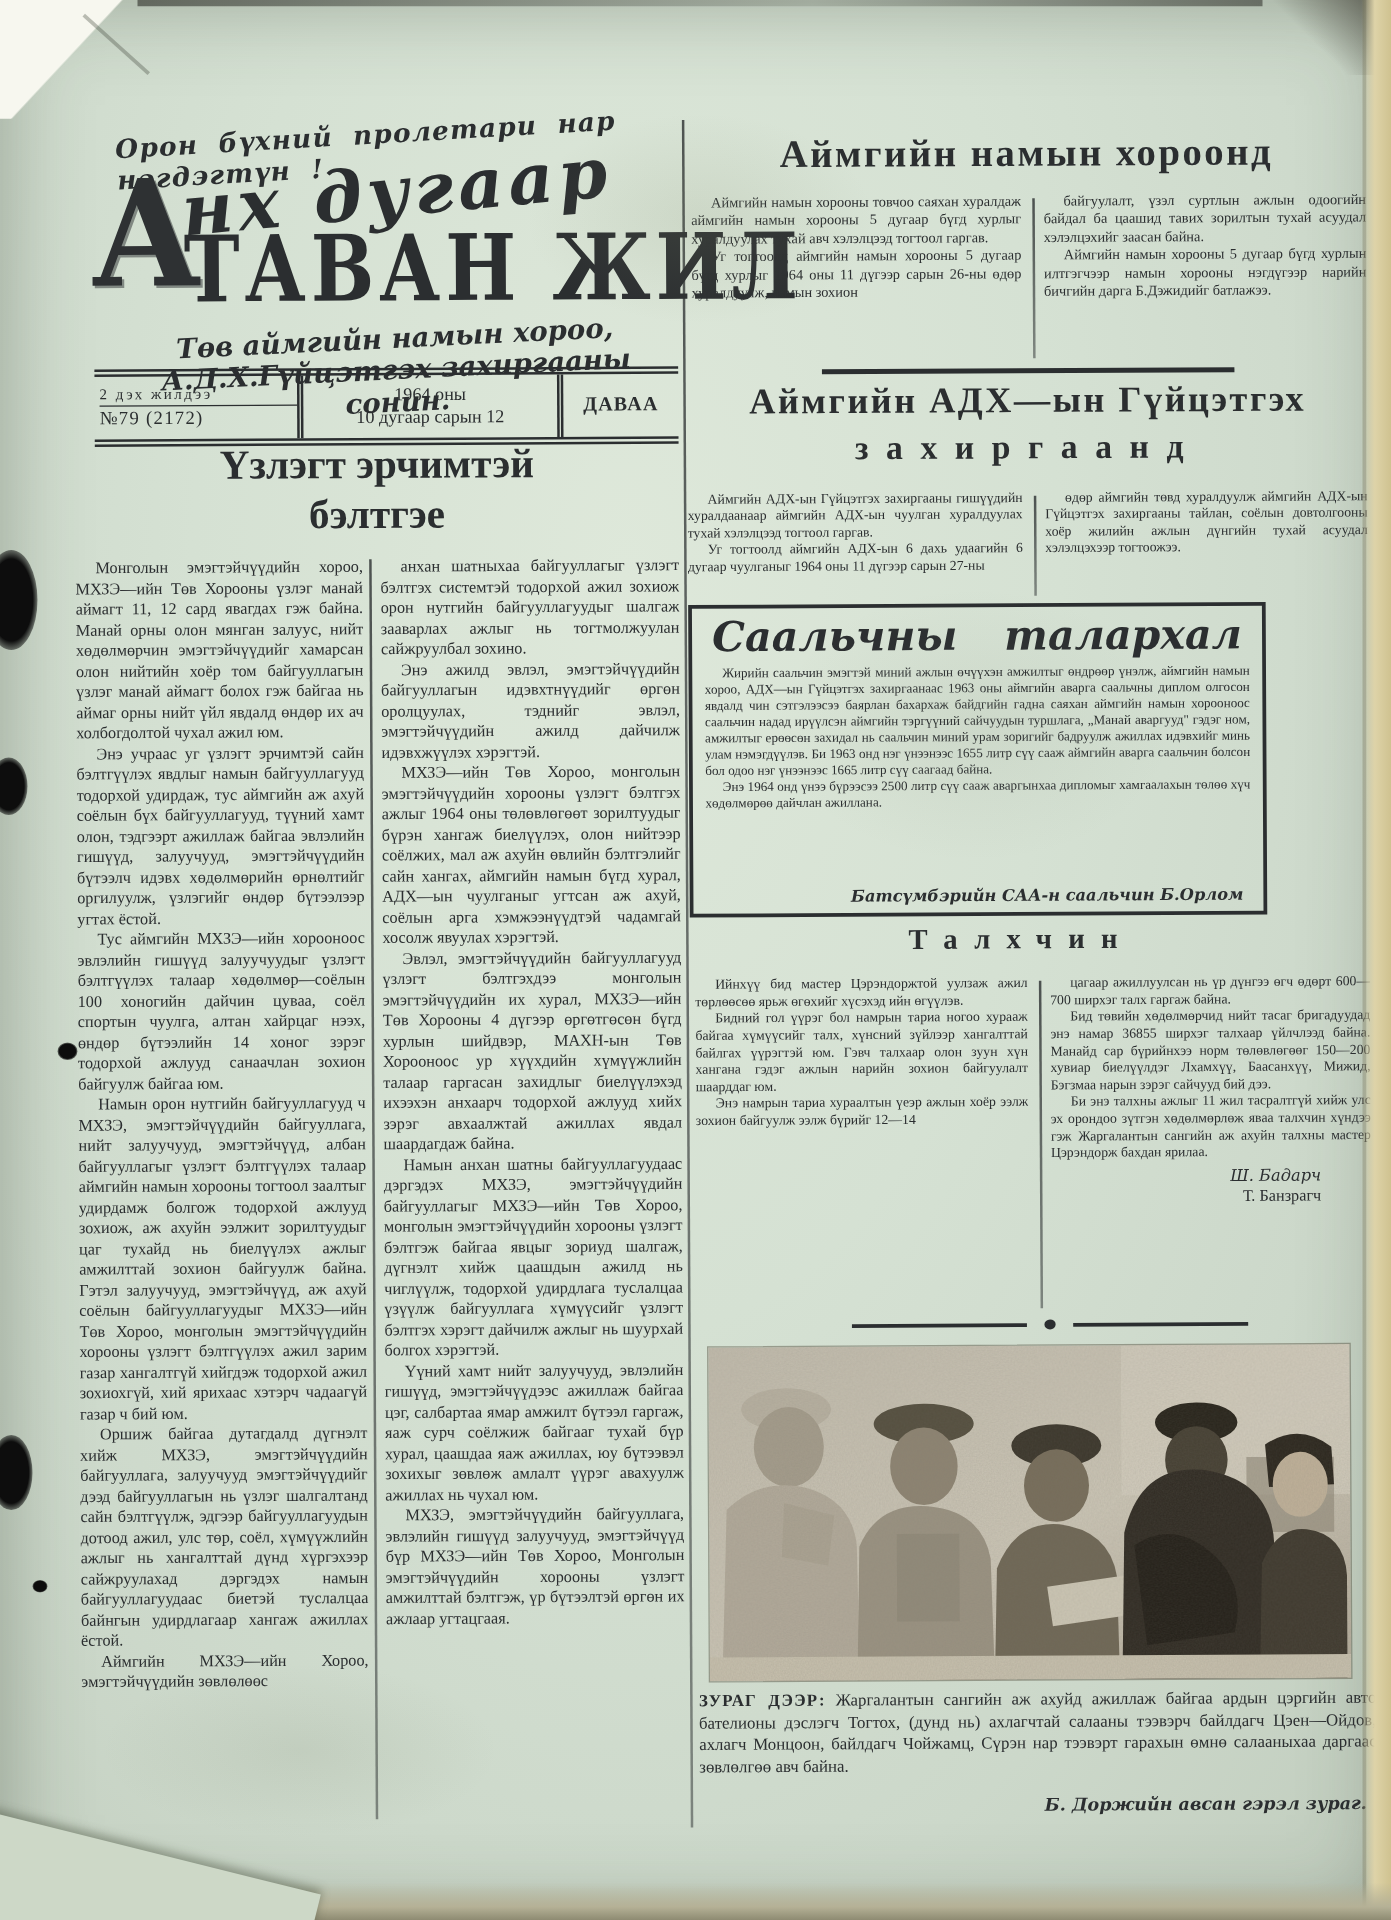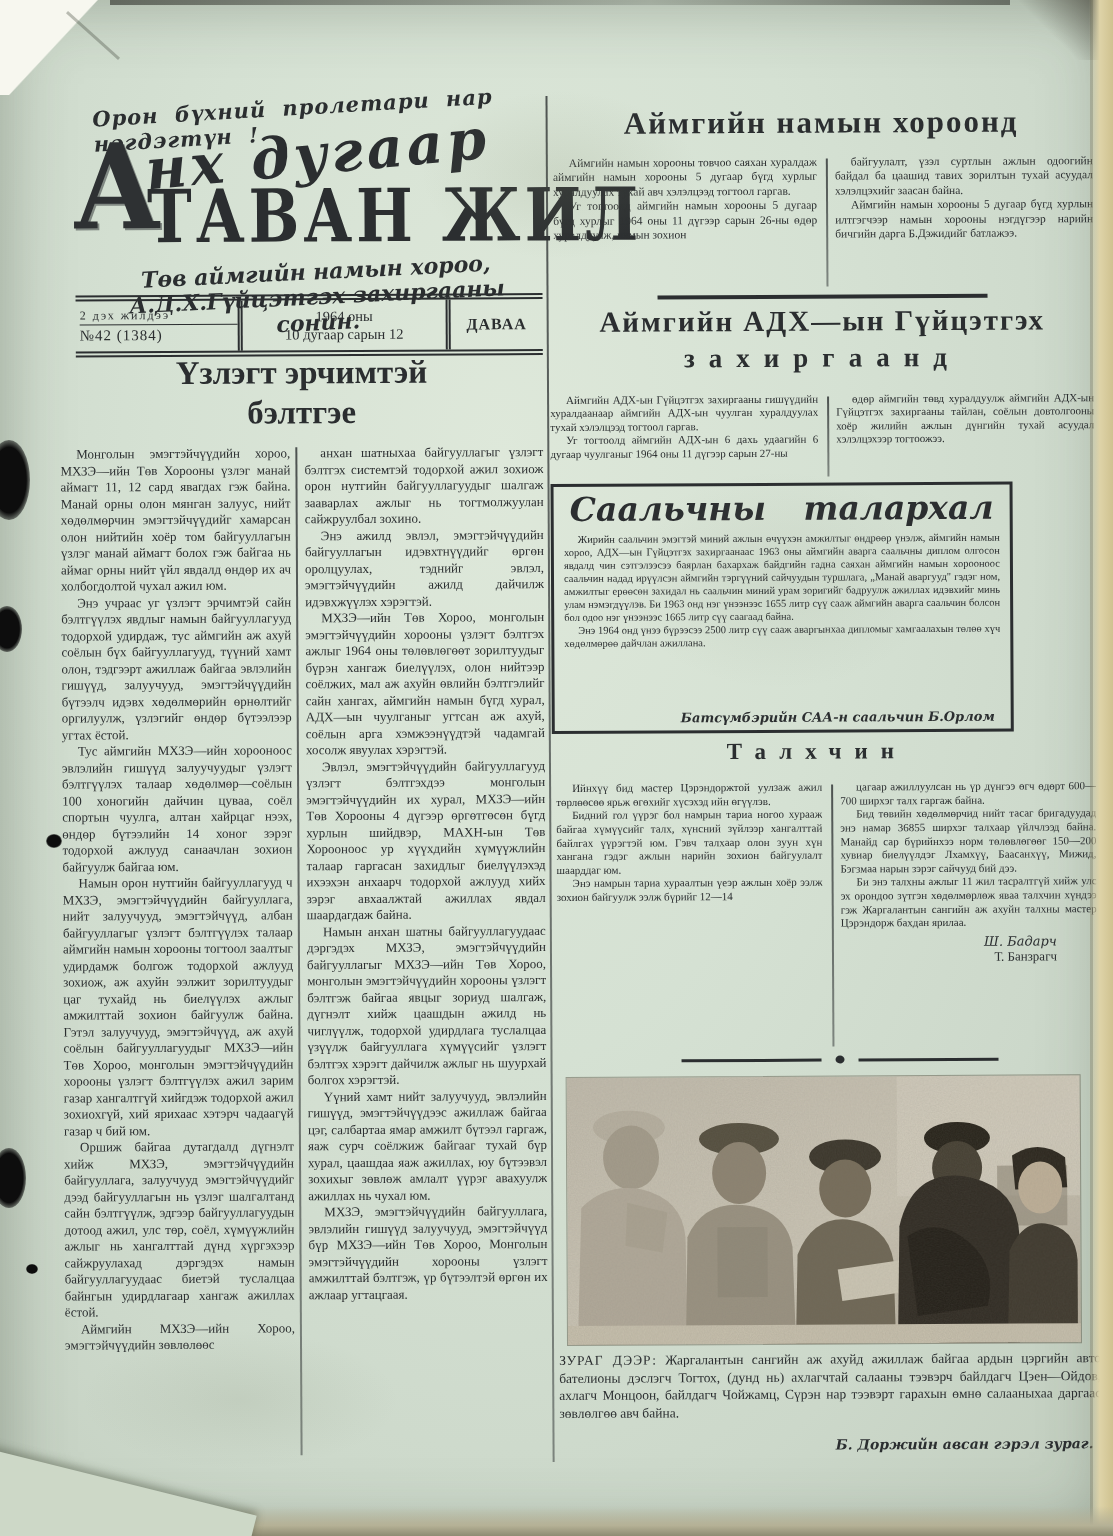--- a/index.html
+++ b/index.html
@@ -78,21 +78,21 @@
   .milk-paras{flex:1;overflow:hidden;text-align:justify;font-size:10.5px;line-height:1.24;}
   .milk-paras p{margin:0;text-indent:14px;}
   .milk-sig{text-align:right;font-family:"DejaVu Serif",serif;font-style:italic;font-weight:700;font-size:13px;padding-right:6px;}
 
   .baker-sig1{text-align:right;font-family:"DejaVu Serif",serif;font-style:italic;font-size:13px;margin-top:4px;padding-right:40px;}
   .baker-sig2{text-align:right;font-size:13px;padding-right:40px;}
 
   
   .photo{left:565px;top:1078px;width:513px;height:267px;outline:1px solid rgba(90,86,70,.5);}
   .caption{left:556px;top:1352px;width:542px;text-align:justify;font-size:13.5px;line-height:1.3;}
-  .cap-label{font-weight:400;letter-spacing:1px;}
+  .cap-label{font-weight:700;letter-spacing:1px;}
   .credit{left:640px;top:1438px;width:450px;text-align:right;
     font-family:"DejaVu Serif",serif;font-weight:700;font-size:14px;}
   .credit .it{font-style:italic;}
 
   .end-line{height:2.5px;background:#2b2e30;}
   .end-dot{width:9px;height:8px;border-radius:50%;background:#2b2e30;}
 </style>
 </head>
 <body>
 
@@ -104,21 +104,21 @@
     <div class="abs title-script">нх дугаар</div>
     <div class="abs title-caps">ТАВАН ЖИЛ</div>
     <div class="abs subtitle">
       <div>Төв аймгийн намын хороо,</div>
       <div>А.Д.Х.Гүйцэтгэх захиргааны сонин.</div>
     </div>
 
     <div class="abs issue-box">
       <div class="issue-c1">
         <div class="issue-years">2 дэх жилдээ</div>
-        <div class="issue-no">№42 (1384)</div>
+        <div class="issue-no">№79 (2172)</div>
       </div>
       <div class="issue-c2">
         <div>1964 оны</div>
         <div>10 дугаар сарын 12</div>
       </div>
       <div class="issue-c3">ДАВАА</div>
     </div>
 
     <div class="abs vrule" style="left:549px;top:96px;height:1366px;"></div>
 

